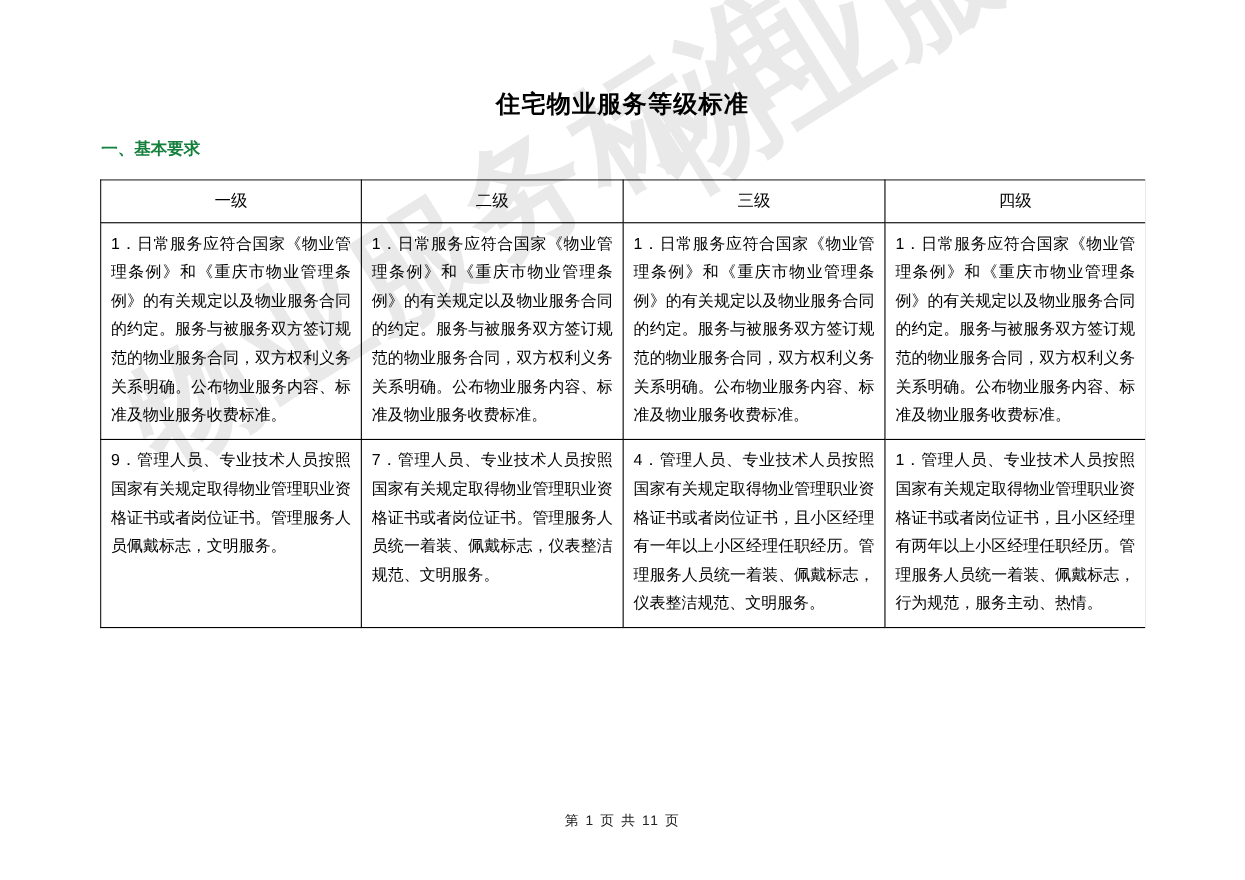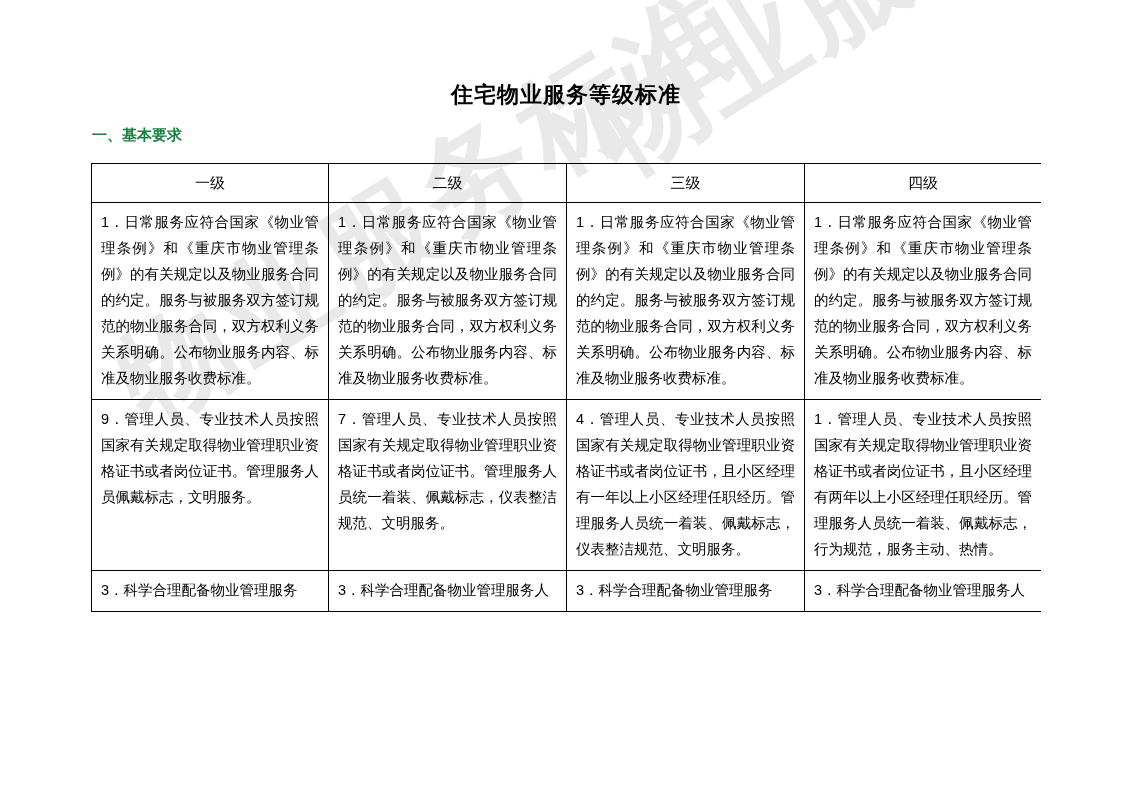--- a/index.html
+++ b/index.html
@@ -201,32 +201,19 @@
           <td>
               <p>7．管理人员、专业技术人员按照国家有关规定取得物业管理职业资格证书或者岗位证书。管理服务人员统一着装、佩戴标志，仪表整洁规范、文明服务。</p>
             </td>
           <td>
               <p>4．管理人员、专业技术人员按照国家有关规定取得物业管理职业资格证书或者岗位证书，且小区经理有一年以上小区经理任职经历。管理服务人员统一着装、佩戴标志，仪表整洁规范、文明服务。</p>
             </td>
           <td>
               <p>1．管理人员、专业技术人员按照国家有关规定取得物业管理职业资格证书或者岗位证书，且小区经理有两年以上小区经理任职经历。管理服务人员统一着装、佩戴标志，行为规范，服务主动、热情。</p>
             </td>
         </tr>
-        <tr class="row-cut">
-          <td>
-              <p>3．科学合理配备物业管理服务</p>
-            </td>
-          <td>
-              <p>3．科学合理配备物业管理服务人</p>
-            </td>
-          <td>
-              <p>3．科学合理配备物业管理服务</p>
-            </td>
-          <td>
-              <p>3．科学合理配备物业管理服务人</p>
-            </td>
-        </tr>
       </tbody>
     </table>
   </div>
 
+  <div class="footer">第 1 页 共 11 页</div>
 
 </div>
 
 </body></html>

